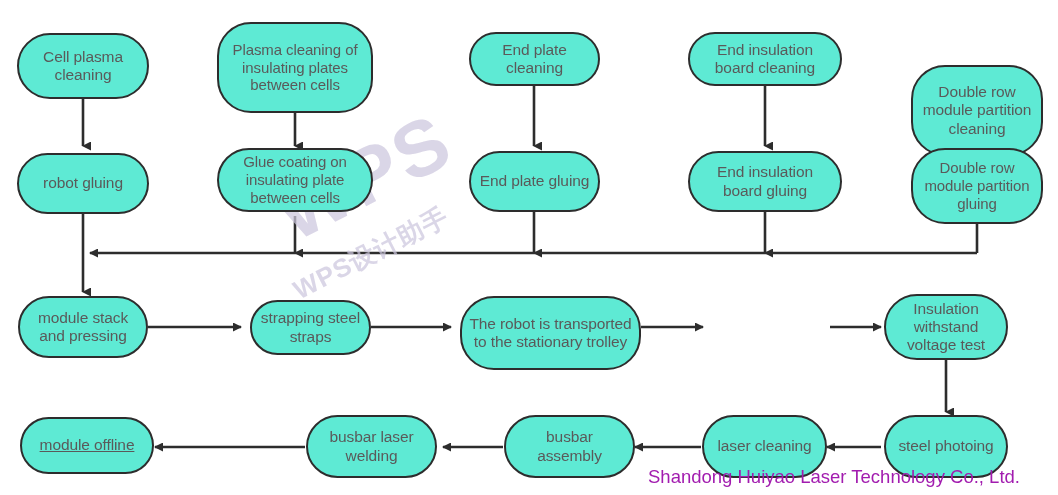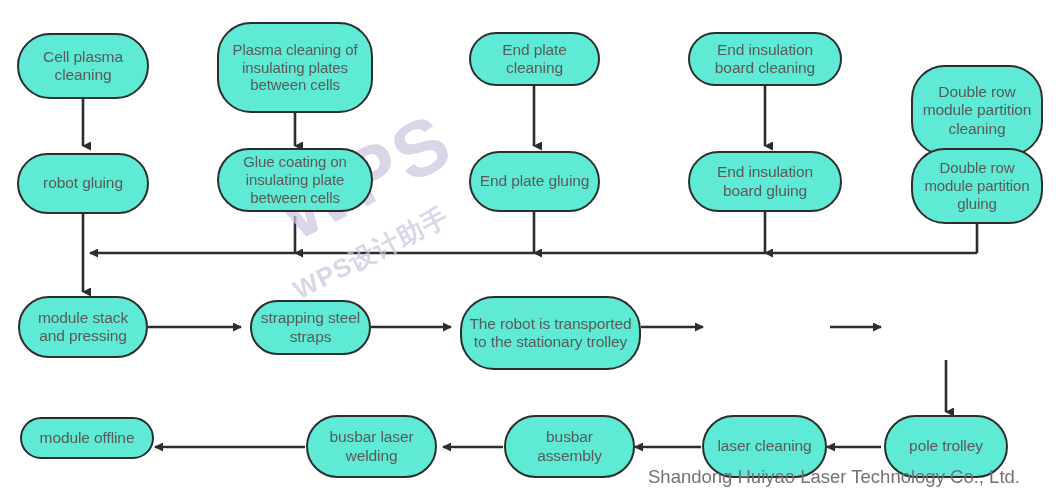--- a/index.html
+++ b/index.html
@@ -64,21 +64,21 @@
     top: 236px;
     font-size: 26px;
     transform: rotate(-27deg);
     letter-spacing: 1px;
   }
   #company-mark {
     position: absolute;
     left: 648px;
     top: 466px;
     z-index: 5;
-    color: #737373;
+    color: #a21caf;
     font-size: 18.5px;
     white-space: nowrap;
     pointer-events: none;
     user-select: none;
   }
 </style>
 </head>
 <body>
 
 <div id="canvas">
@@ -154,26 +154,27 @@
 
   <div class="node small" style="left:911px; top:148px; width:132px; height:76px;">Double row module partition gluing</div>
 
   <div class="node" style="left:18px;  top:296px; width:130px; height:62px;">module stack and pressing</div>
 
   <div class="node" style="left:250px; top:300px; width:121px; height:55px;">strapping steel straps</div>
 
   <div class="node" style="left:460px; top:296px; width:181px; height:74px;">The robot is transported to the stationary trolley</div>
 
 
+  <div class="node" style="left:884px; top:294px; width:124px; height:66px;">Insulation withstand voltage test</div>
 
-  <div class="node" style="left:20px;  top:417px; width:134px; height:42px;">module offline</div>
+  <div class="node" style="left:20px;  top:417px; width:134px; height:57px;text-decoration:underline;">module offline</div>
 
   <div class="node" style="left:306px; top:415px; width:131px; height:63px;">busbar laser welding</div>
 
   <div class="node" style="left:504px; top:415px; width:131px; height:63px;">busbar assembly</div>
 
   <div class="node" style="left:702px; top:415px; width:125px; height:63px;">laser cleaning</div>
 
-  <div class="node" style="left:884px; top:415px; width:124px; height:63px;">pole trolley</div>
+  <div class="node" style="left:884px; top:415px; width:124px; height:63px;">steel photoing</div>
 
   <div id="company-mark">Shandong Huiyao Laser Technology Co., Ltd.</div>
 
 </div>
 
 </body></html>

